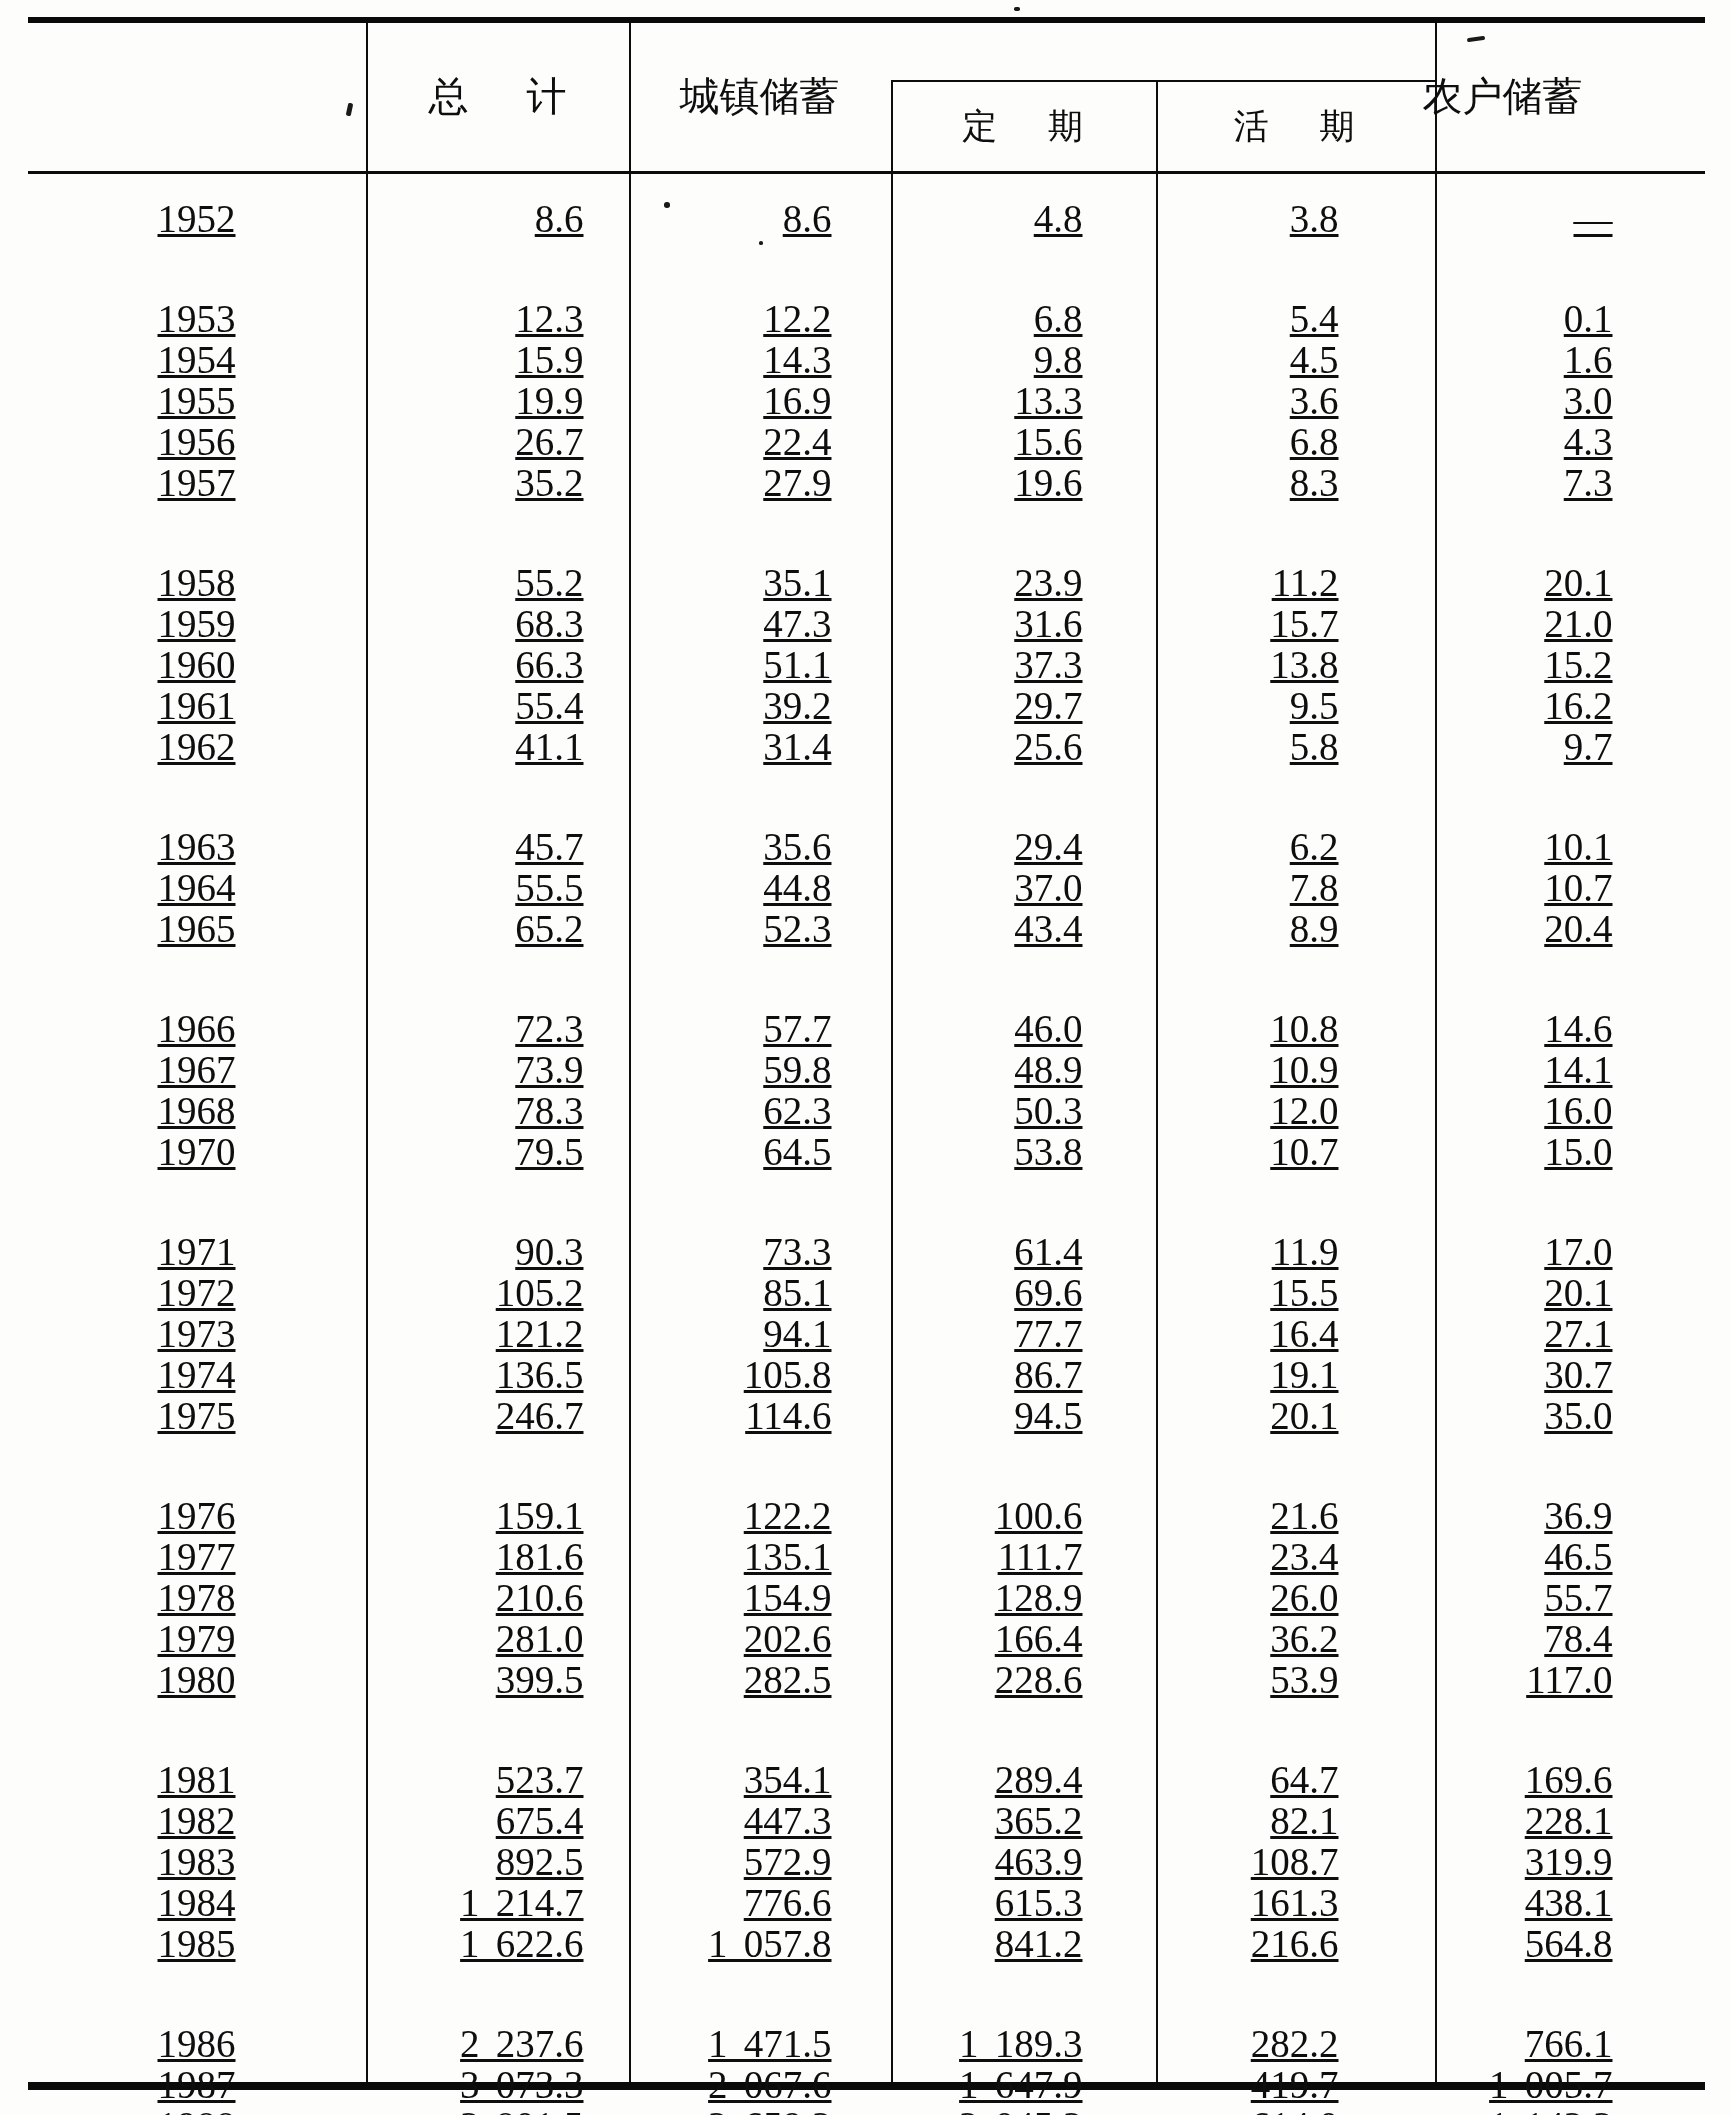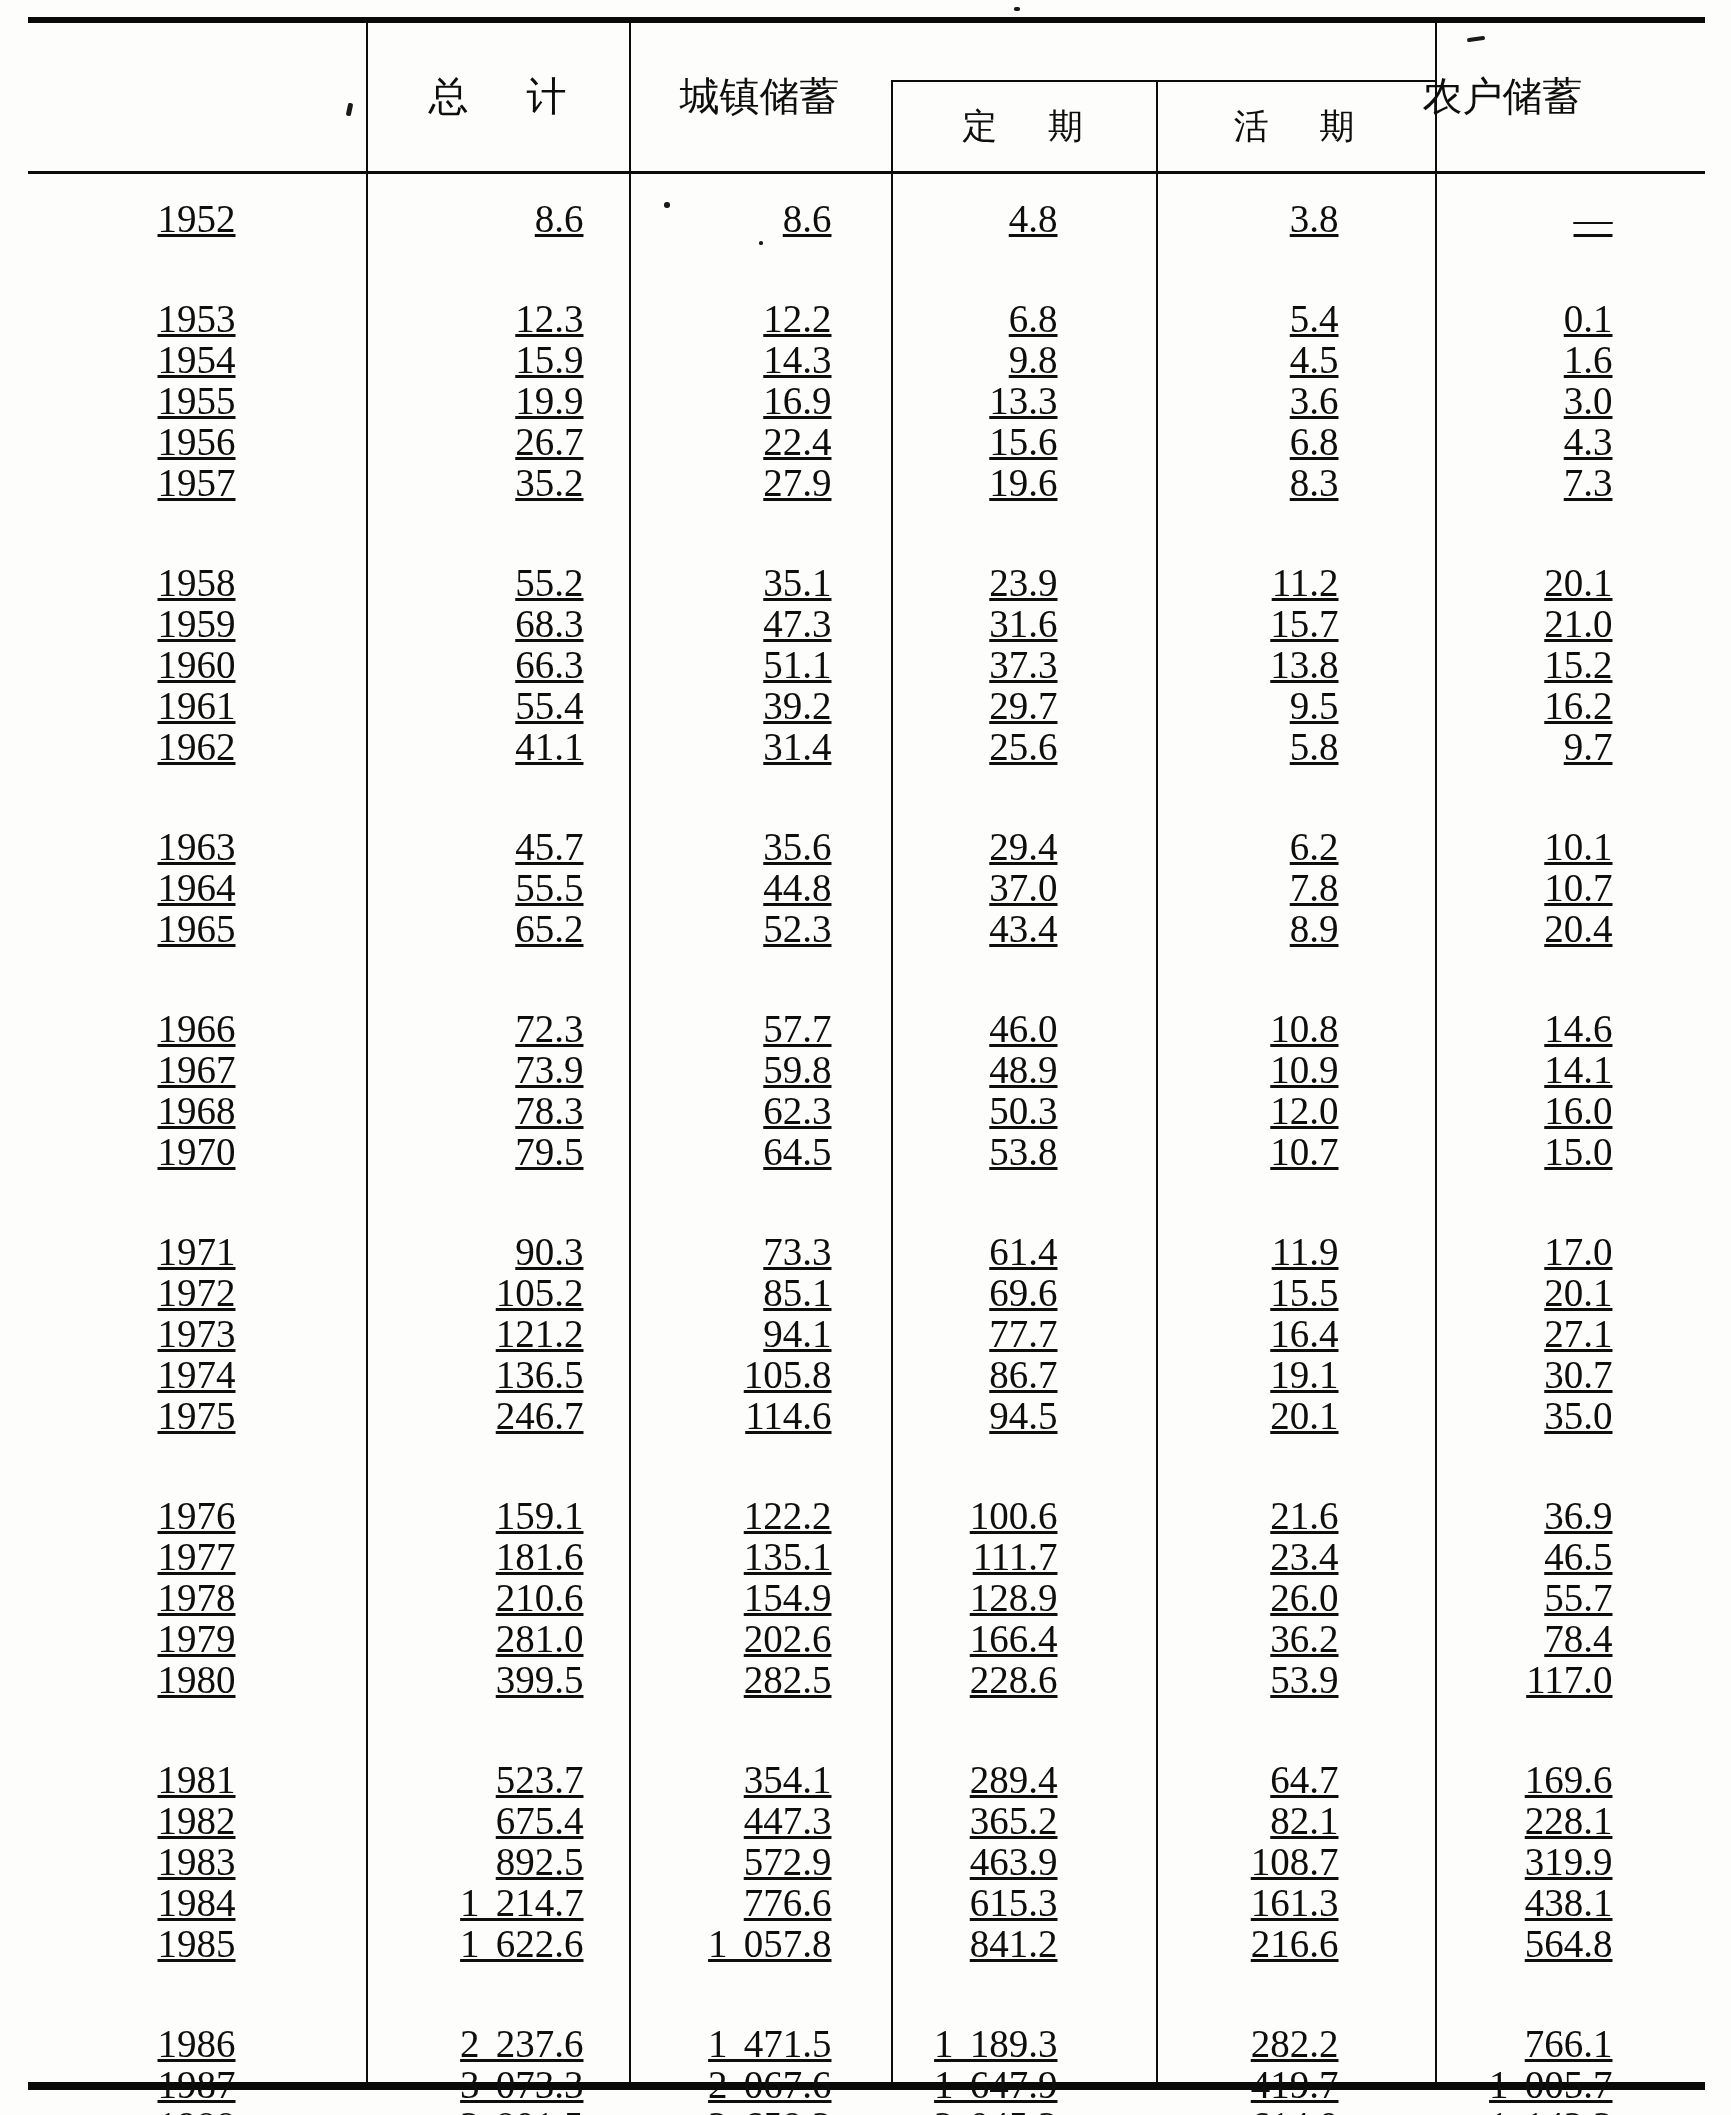--- a/index.html
+++ b/index.html
@@ -68,21 +68,21 @@
   .row { display:grid; grid-template-columns:338px 264px 262px 264px 279px 270px; height:41px; }
   .cell {
     display:flex; align-items:center;
     font-size:39px;
     word-spacing:6.4px;
     line-height:41px;
   }
   .c0 { justify-content:center; }
   .c1 { justify-content:flex-end; padding-right:46px; }
   .c2 { justify-content:flex-end; padding-right:60px; }
-  .c3 { justify-content:flex-end; padding-right:98px; }
+  .c3 { justify-content:flex-end; padding-right:73px; }
   .c4 { justify-content:flex-end; padding-right:96px; }
   .c5 { justify-content:flex-end; padding-right:92px; }
   
   .artifact { position:absolute; background:#1a1a1a; border-radius:1.8px; }
   .a1 { left:347px;  top:103px; width:4.6px;  height:13px; transform:rotate(12deg); }
   .a2 { left:1467px; top:37px;  width:18.4px; height:3.7px;  transform:rotate(-8deg); }
   .a3 { left:664px;  top:202px; width:5.5px;  height:5.5px;  border-radius:50%; }
   .a4 { left:1014px; top:7.3px;   width:6.4px;  height:3.7px; }
   .a5 { left:759px;  top:241px; width:3.7px;  height:3.7px;  border-radius:50%; }
 </style>

